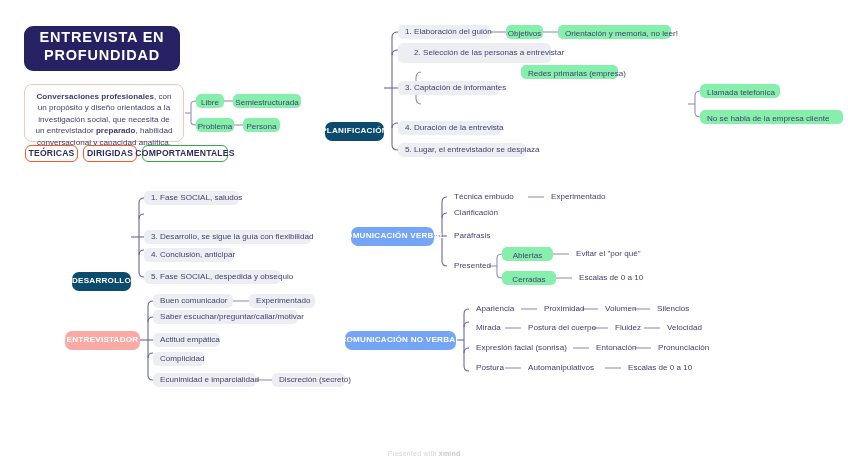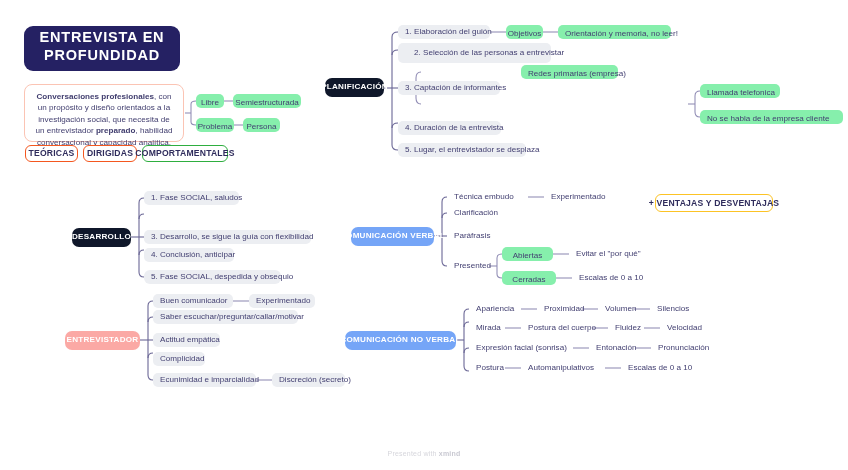--- a/index.html
+++ b/index.html
@@ -75,21 +75,21 @@
 
   
   .branch {
     border-radius: 7px;
     color: #ffffff;
     font-size: 8.1px;
     font-weight: bold;
     letter-spacing: 0.25px;
     padding: 0 7px;
   }
-  .br-orange { background: #0f172a; }
+  .br-orange { background: #0c4a6e; margin-top: 44px; }
   .br-pink   { background: #fba9a5; }
   .br-blue   { background: #75a5f7; }
 
   
   .pill {
     background: #eceef2;
     border-radius: 5px;
     font-size: 8.1px;
     color: #413e70;
     padding: 0 7px;
@@ -351,23 +351,20 @@
   <div class="node pill pill-plain" style="left:569px; top:247px; width:80px; height:14px;">
     <span>Evitar el "por qué"</span>
   </div>
   <div class="node pill pill-lav center" style="left:502px; top:271px; width:54px; height:14px;">
     <span>Cerradas</span>
   </div>
   <div class="node pill pill-plain" style="left:572px; top:271px; width:82px; height:14px;">
     <span>Escalas de 0 a 10</span>
   </div>
 
-  <div class="node tag tag-yellow" style="left:655px; top:194px; width:118px; height:18px;">
-    <span>+ VENTAJAS Y DESVENTAJAS</span>
-  </div>
 
   <div class="node branch br-blue" style="left:345px; top:331px; width:111px; height:19px;">
     <span>COMUNICACIÓN NO VERBAL</span>
   </div>
 
   <div class="node pill pill-plain" style="left:469px; top:302px; width:52px; height:14px;">
     <span>Apariencia</span>
   </div>
   <div class="node pill pill-plain" style="left:537px; top:302px; width:55px; height:14px;">
     <span>Proximidad</span>

